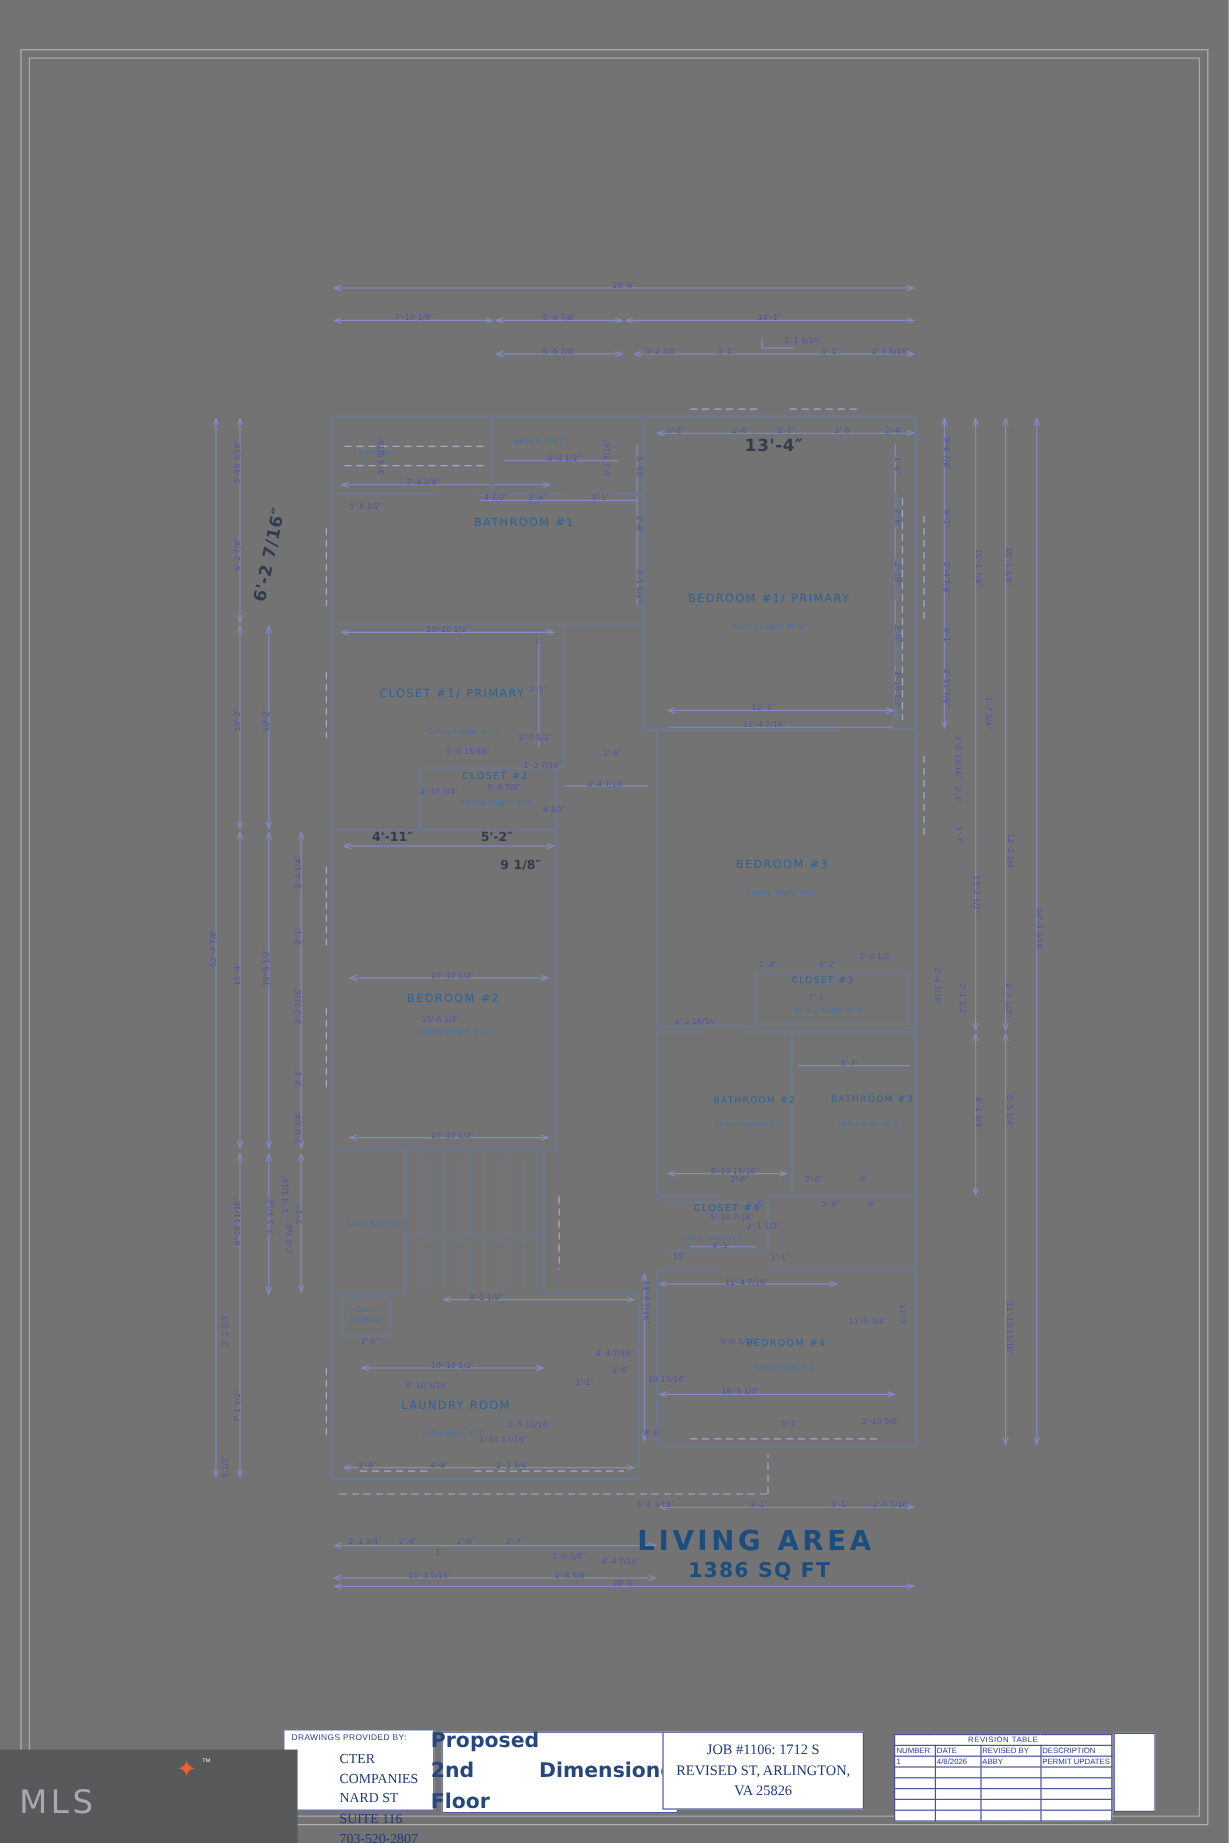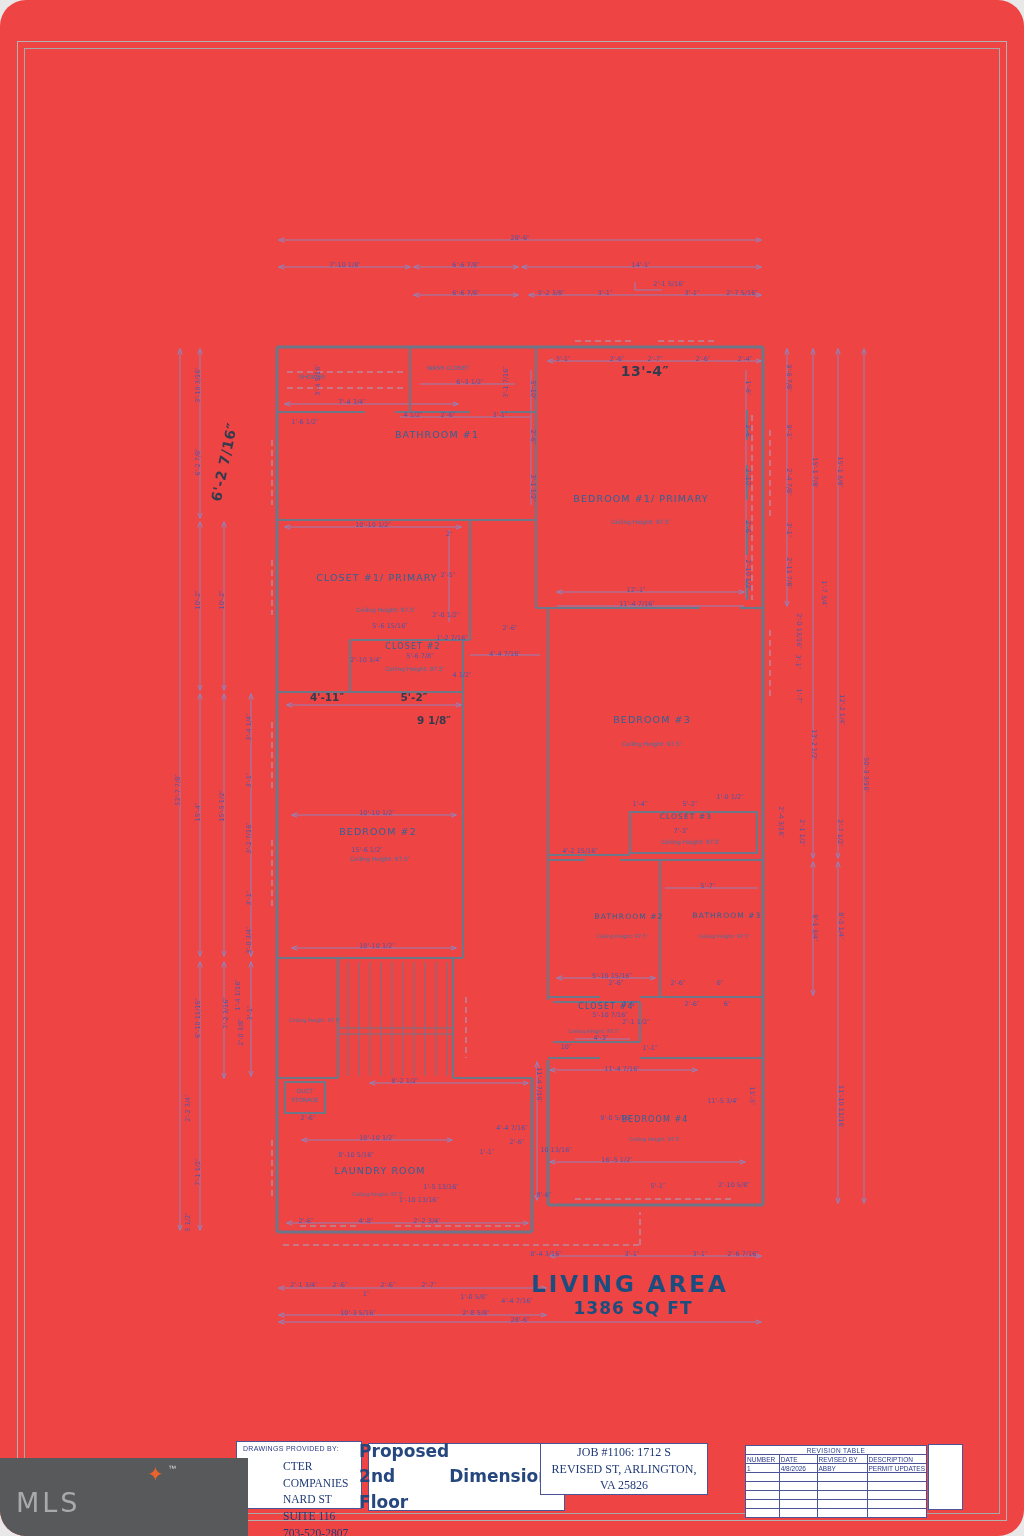--- a/index.html
+++ b/index.html
@@ -1,17 +1,17 @@
 <!DOCTYPE html>
 <html><head>
 <meta charset="utf-8">
 <style>
   html,body{margin:0;padding:0;background:#e8e8e8;}
-  .sheet{position:relative;width:1024px;height:1536px;background:#ef4444;overflow:hidden;
-         font-family:"Liberation Sans",sans-serif;border-radius:26px;}
+  .sheet{position:relative;width:1024px;height:1536px;background:#737373;overflow:hidden;
+         font-family:"Liberation Sans",sans-serif;}
   .frame-outer{position:absolute;left:17px;top:41px;width:988px;height:1478px;
                border:1px solid #b2b2b2;}
   .frame-inner{position:absolute;left:24px;top:48px;width:974px;height:1464px;
                border:1px solid #a8a8a8;}
   svg text{font-family:"DejaVu Sans",sans-serif;}
   .c-dim{font-size:6.5px;fill:#4f55a8;}
   .c-ceil{font-size:5.8px;fill:#4371a5;}
   .c-room{font-size:9.5px;fill:#2d6399;letter-spacing:1.1px;}
   .c-big{font-size:14px;font-weight:bold;fill:#333c4f;letter-spacing:.5px;}
   .c-med{font-size:10.5px;font-weight:bold;fill:#333c4f;}
@@ -394,21 +394,21 @@
     </div>
   </div>
 
   <div class="tb" style="left:368px;top:1443px;width:197px;height:68px;">
     <div class="tb-title">
       <div>Proposed 2nd Floor</div>
       <div>Dimensioned</div>
     </div>
   </div>
 
-  <div class="tb" style="left:540px;top:1443px;width:168px;height:52px;">
+  <div class="tb" style="left:552px;top:1443px;width:168px;height:65px;">
     <div class="tb-job">
       <div>JOB #1106: 1712 S</div>
       <div>REVISED ST, ARLINGTON,</div>
       <div>VA 25826</div>
     </div>
   </div>
 
   <table class="rev">
     <colgroup>
         <col style="width:34px">

